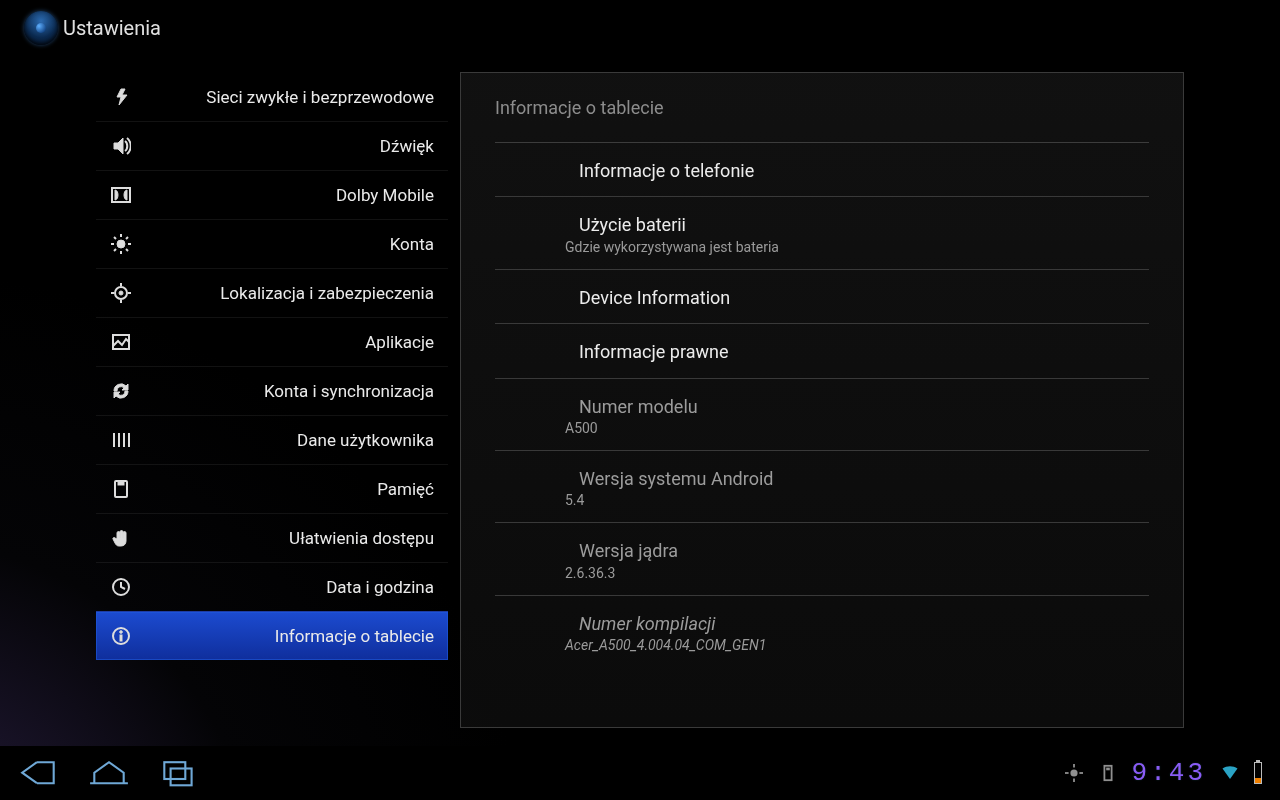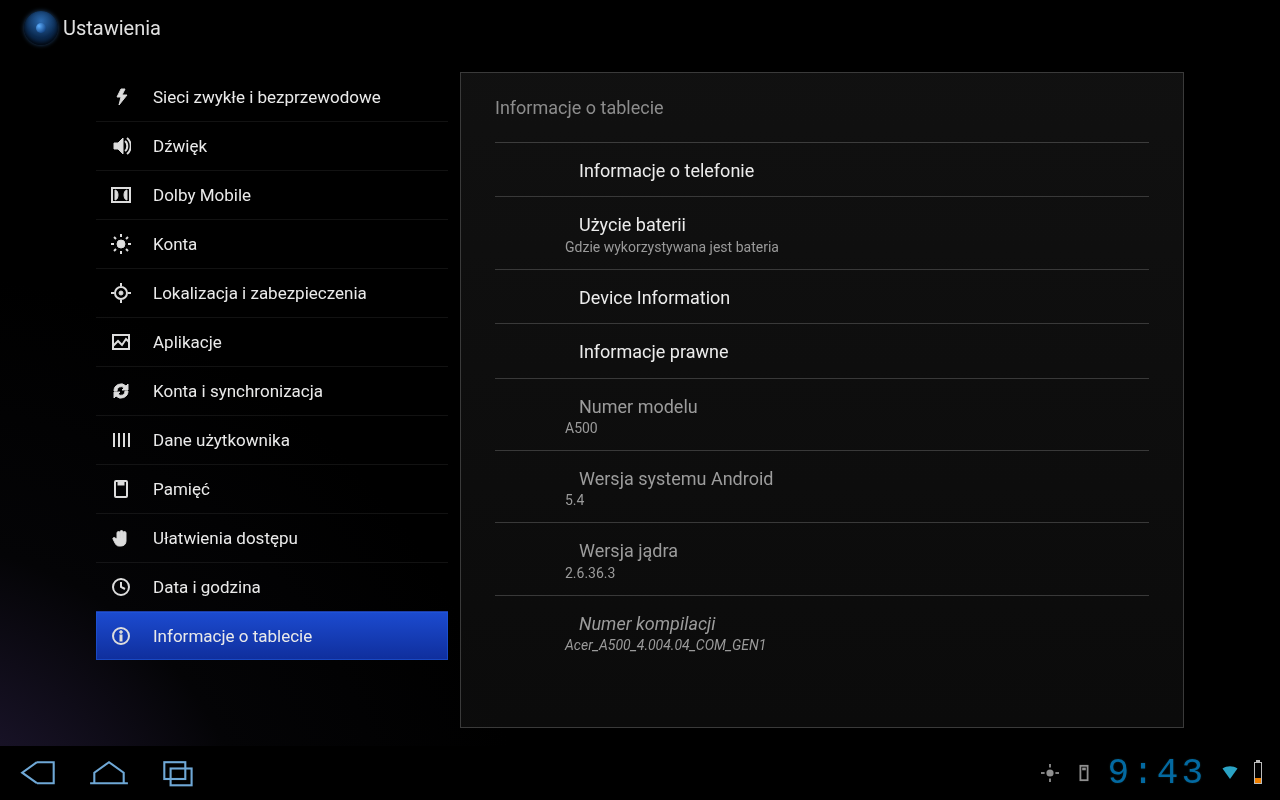--- a/index.html
+++ b/index.html
@@ -62,25 +62,26 @@
     width: 352px;
     flex: 0 0 352px;
     display: flex;
     flex-direction: column;
   }
   .side-item {
     height: 49px;
     display: flex;
     align-items: center;
     padding: 0 14px;
-    gap: 21px;
+    gap: 12px;
     border-top: 1px solid rgba(255,255,255,0.07);
     cursor: pointer;
     font-size: 17px;
     color: #eaeaea;
+    justify-content: space-between;
   }
   .side-item:first-child { border-top: none; }
   .side-item.selected {
     background: linear-gradient(to bottom, #1c4bd0 0%, #0f2e9c 100%);
     box-shadow: inset 0 0 0 1px rgba(30,90,220,0.6);
   }
   .side-icon {
     width: 22px; height: 22px;
     display:flex; align-items:center; justify-content:center;
     color:#ddd;
@@ -141,23 +142,23 @@
   }
   .navbtn svg { stroke:#6fa8d6; fill:none; stroke-width:2; }
 
   #tray { display:flex; align-items:center; gap: 14px; }
   .tray-icon { width:20px; height:20px; display:flex; align-items:center; justify-content:center; color:#8fa; }
   .tray-icon svg { fill:#8f8f8f; width:18px; height:18px; }
 
   
   #clock {
     font-family: "DSEG7", "Segment7", "Courier New", monospace;
-    font-size: 36px;
+    font-size: 26px;
     letter-spacing: 3px;
-    color:#0369a1;
+    color:#8b5cf6;
     font-weight: 300;
     text-shadow: 0 0 2px rgba(54,199,224,0.2);
   }
 
   #wifi svg { fill:#2aa3c4; }
   #battery {
     width: 8px; height: 22px;
     border: 1px solid #bbb;
     position: relative;
     display:flex; flex-direction:column; justify-content:flex-end;

